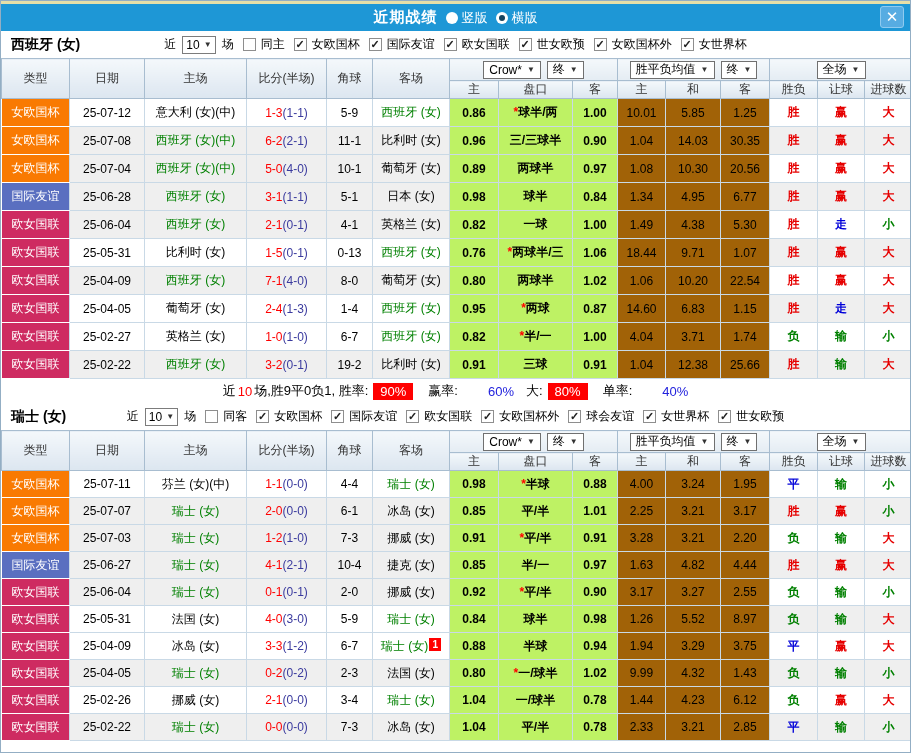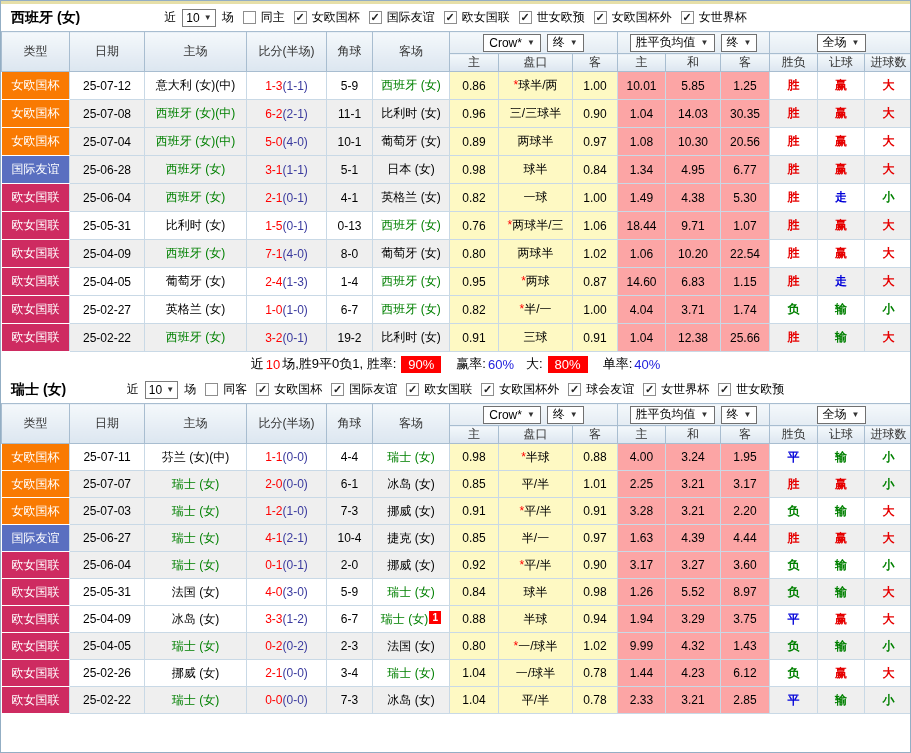--- a/index.html
+++ b/index.html
@@ -53,44 +53,56 @@
   .hdr-select {
     display:inline-flex; align-items:center; gap:5px; background:#fff; border:1px solid #707070;
     height:18px; padding:0 5px; margin:0 3px; font-size:12px; color:#000; cursor:pointer; vertical-align:middle;
   }
   .hdr-select .arrow { font-size:8px; color:#333; }
 
   tbody td { height:28px; background:#fff; color:#000; }
   .sec2 tbody td { height:27px; }
   td.type { color:#fff; border-top-color:#fff; border-bottom-color:#fff; border-left-color:#fff; }
   td.hl { background:#EFEFEF; }
-  td.cream { background:#fef9c3; }
-  td.blue { background:#fca5a5; }
+  td.cream { background:#bef264;font-weight:bold; }
+  td.blue { background:#a16207; }
   td.res.hl { background:#EFEFEF; }
   .team-green { color:#008000; }
   .score-main { color:#FF0000; }
   .score-half { color:#3A3A9E; }
   .star { color:#FF0000; font-style:normal; }
   .num-badge {
     display:inline-block; background:#FF0000; color:#fff; font-size:10px; font-weight:bold;
     width:12px; height:13px; line-height:13px; margin-left:1px; vertical-align:2px;
   }
 
   
   .summary-row { height:24px; display:flex; align-items:center; justify-content:center; font-size:13px; color:#000; gap:2px; }
   .summary-row .red-txt { color:#FF0000; }
-  .summary-row .blue-txt { color:#2222DD; }
+  .summary-row .blue-txt { color:#2222DD;margin-left:28px; }
   .summary-row .red-badge { background:#FF0000; color:#fff; padding:1px 7px; margin:0 3px; }
   .gap6 { display:inline-block; width:8px; }
 </style>
 </head>
 <body>
 
 <div id="panel">
   <div class="top-strip"></div>
+  <div class="titlebar">
+    <span class="title">近期战绩</span>
+    <span class="radio-wrap">
+      <span class="radio"></span>
+      <span>竖版</span>
+    </span>
+    <span class="radio-wrap">
+      <span class="radio sel"></span>
+      <span>横版</span>
+    </span>
+    <span class="close-btn">✕</span>
+  </div>
   <div id="sections">
       <div class="filter-row">
         <span class="team-title">西班牙 (女)</span>
         <span class="filter-group">
           <span class="f-label">近</span>
           <span class="mini-select">
             <span>10</span>
             <span class="arrow">▼</span>
           </span>
           <span class="f-label">场</span>
@@ -495,39 +507,39 @@
             <td class="type" style="background: rgb(90, 111, 192);">国际友谊</td>
             <td class="hl">25-06-27</td>
             <td class="hl"><span class="team-green">瑞士 (女)</span></td>
             <td class="hl"><span class="score-main">4-1</span><span class="score-half">(2-1)</span></td>
             <td class="hl">10-4</td>
             <td class="hl"><span>捷克 (女)</span></td>
             <td class="cream">0.85</td>
             <td class="cream"><span>半/一</span></td>
             <td class="cream">0.97</td>
             <td class="blue">1.63</td>
-            <td class="blue">4.39</td>
+            <td class="blue">4.82</td>
             <td class="blue">4.44</td>
             <td class="res hl" style="color: rgb(230, 0, 0); font-weight: bold;">胜</td>
             <td class="res hl" style="color: rgb(230, 0, 0); font-weight: bold;">赢</td>
             <td class="res hl" style="color: rgb(230, 0, 0); font-weight: bold;">大</td>
           </tr>
           <tr>
             <td class="type" style="background: rgb(206, 43, 97);">欧女国联</td>
             <td class="hl">25-06-04</td>
             <td class="hl"><span class="team-green">瑞士 (女)</span></td>
             <td class="hl"><span class="score-main">0-1</span><span class="score-half">(0-1)</span></td>
             <td class="hl">2-0</td>
             <td class="hl"><span>挪威 (女)</span></td>
             <td class="cream">0.92</td>
             <td class="cream"><i class="star">*</i><span>平/半</span></td>
             <td class="cream">0.90</td>
             <td class="blue">3.17</td>
             <td class="blue">3.27</td>
-            <td class="blue">3.60</td>
+            <td class="blue">2.55</td>
             <td class="res" style="color: rgb(0, 128, 0); font-weight: bold;">负</td>
             <td class="res" style="color: rgb(0, 128, 0); font-weight: bold;">输</td>
             <td class="res" style="color: rgb(0, 128, 0); font-weight: bold;">小</td>
           </tr>
           <tr>
             <td class="type" style="background: rgb(206, 43, 97);">欧女国联</td>
             <td>25-05-31</td>
             <td><span>法国 (女)</span></td>
             <td><span class="score-main">4-0</span><span class="score-half">(3-0)</span></td>
             <td>5-9</td>

